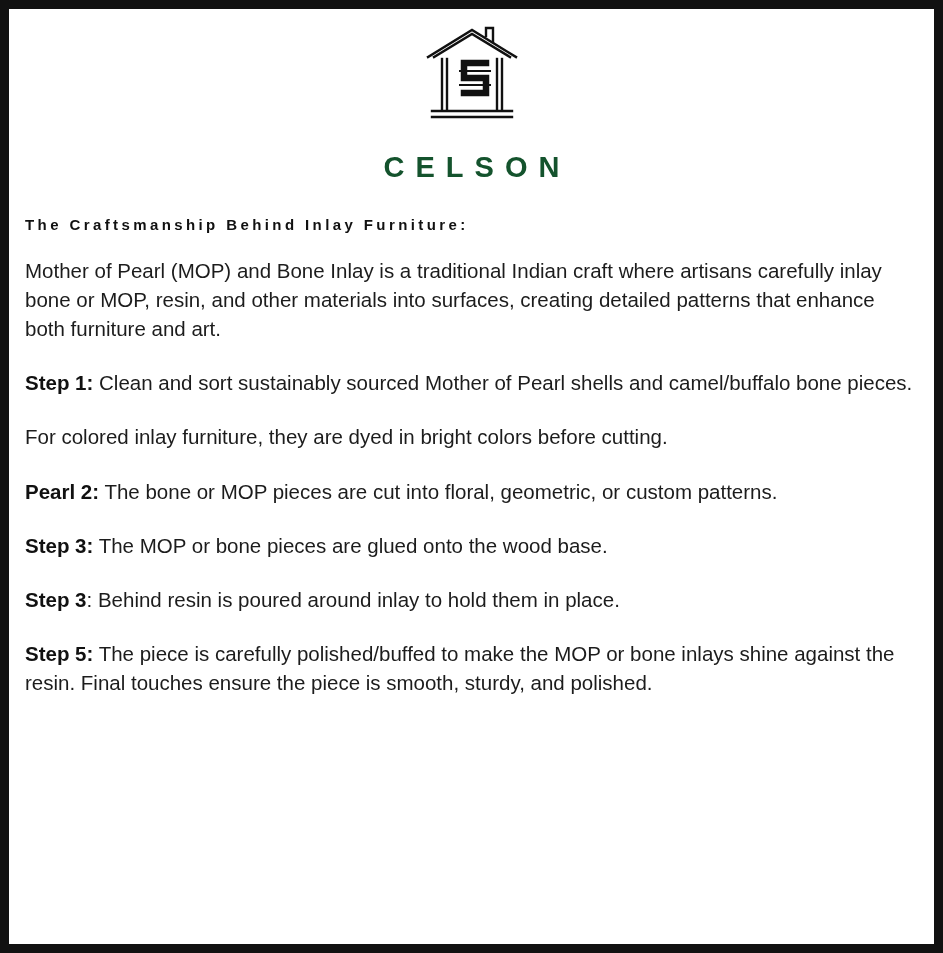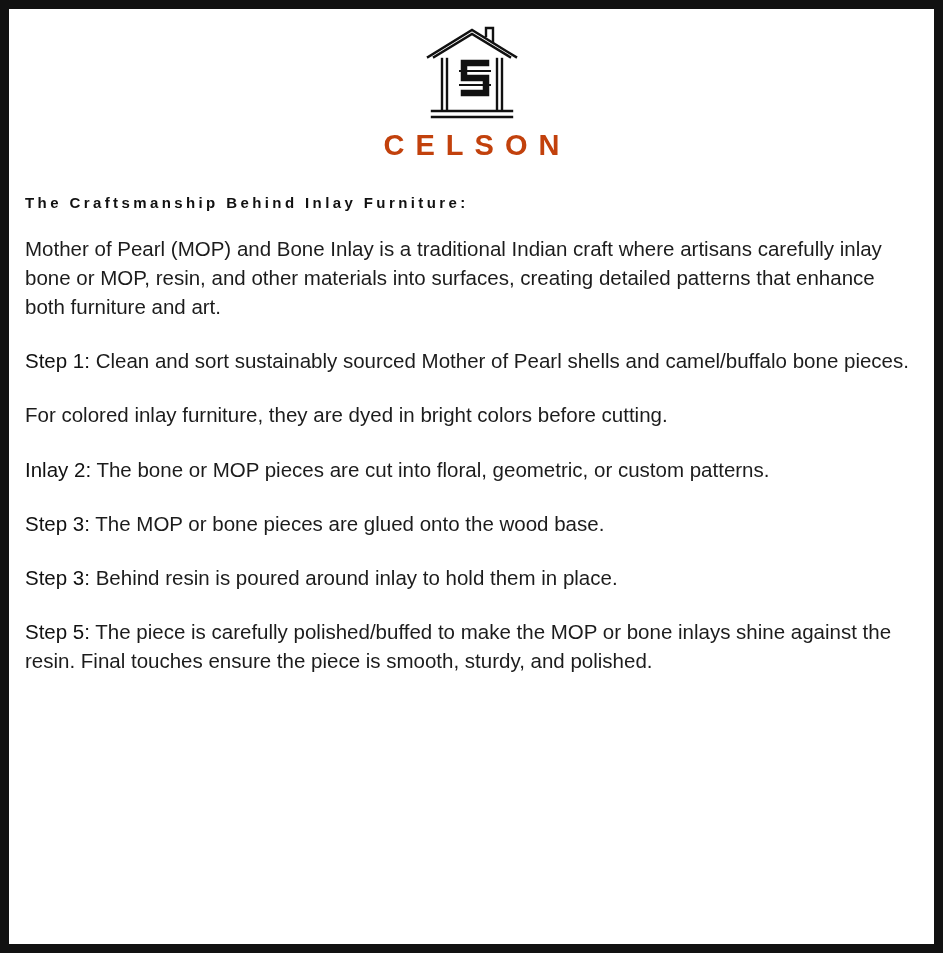--- a/index.html
+++ b/index.html
@@ -35,26 +35,26 @@
     flex-direction: column;
     align-items: center;
     padding-top: 6px;
   }
   .logo-mark {
     width: 104px;
     height: 104px;
     display: block;
   }
   .brand-name {
-    margin-top: 4px;
+    margin-top: 26px;
     font-size: 29px;
     font-weight: 700;
     letter-spacing: 11px;
     text-indent: 11px;
-    color: #c2410c;
+    color: #14532d;
     line-height: 1;
   }
 
   
   .doc-heading {
     margin-top: 34px;
     font-size: 15px;
     font-weight: 700;
     letter-spacing: 3.4px;
     color: #111111;
@@ -68,21 +68,21 @@
   .para {
     font-size: 20.5px;
     line-height: 1.42;
     color: #1c1c1c;
     margin: 0 0 25px 0;
   }
   .para:last-child {
     margin-bottom: 16px;
   }
   .para .step {
-    font-weight: 400;
+    font-weight: 700;
     color: #111111;
   }
 </style>
 </head>
 <body>
 
 <div class="page">
   <div class="inner">
 
     <div class="logo-block">
@@ -122,21 +122,21 @@
 
       <p class="para">
         <span class="step">Step 1:</span><span> Clean and sort sustainably sourced Mother of Pearl shells and camel/buffalo bone pieces.</span>
       </p>
 
       <p class="para">
         <span class="step"></span><span>For colored inlay furniture, they are dyed in bright colors before cutting.</span>
       </p>
 
       <p class="para">
-        <span class="step">Inlay 2:</span><span> The bone or MOP pieces are cut into floral, geometric, or custom patterns.</span>
+        <span class="step">Pearl 2:</span><span> The bone or MOP pieces are cut into floral, geometric, or custom patterns.</span>
       </p>
 
       <p class="para">
         <span class="step">Step 3:</span><span> The MOP or bone pieces are glued onto the wood base.</span>
       </p>
 
       <p class="para">
         <span class="step">Step 3</span><span>: Behind resin is poured around inlay to hold them in place.</span>
       </p>
 

